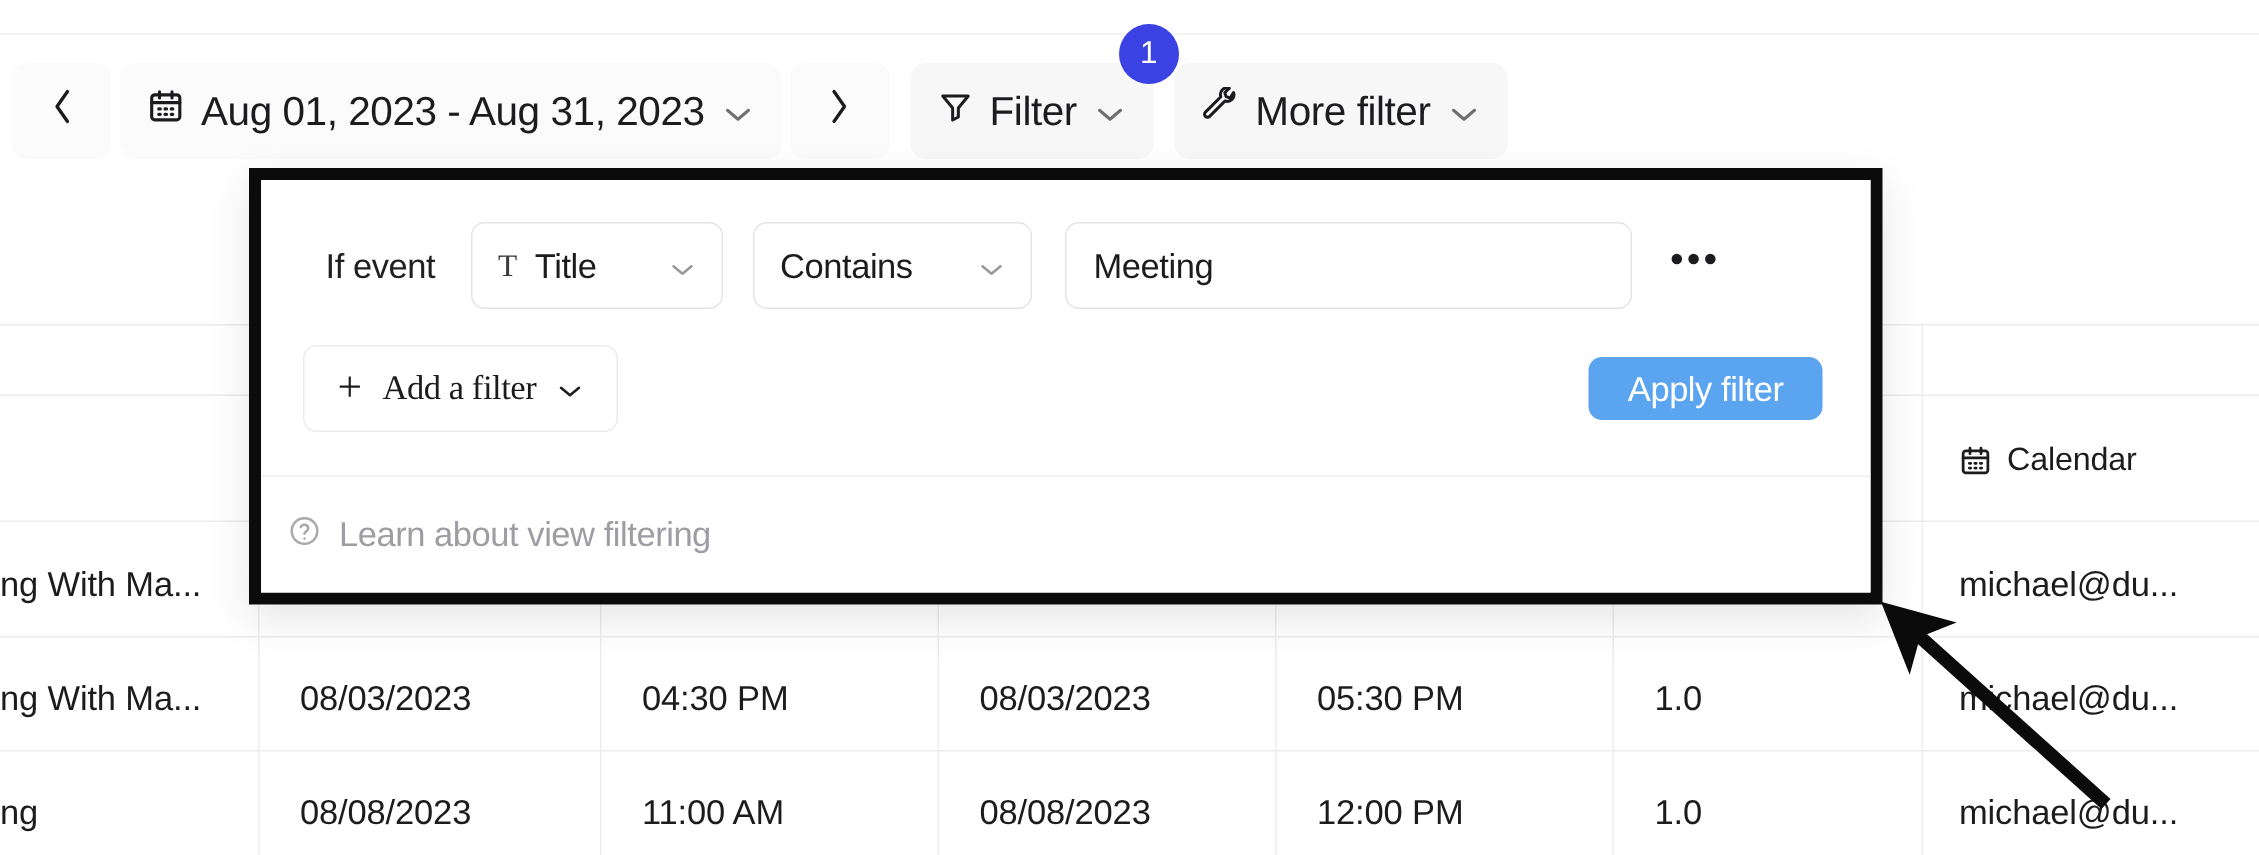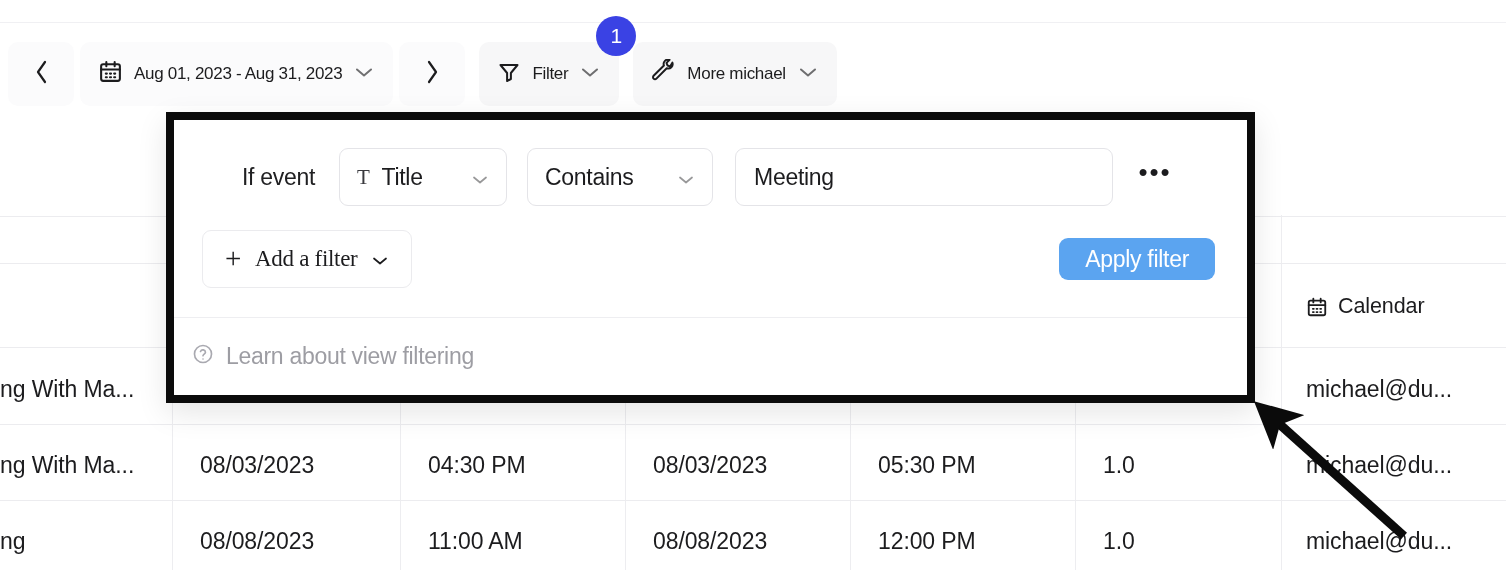--- a/index.html
+++ b/index.html
@@ -78,21 +78,21 @@
   .tb-btn {
     background: #f7f7f8;
     border: none;
     border-radius: 10px;
     display: flex;
     align-items: center;
     justify-content: center;
     gap: 11px;
     padding: 0 18px;
     font-family: "Liberation Sans", sans-serif;
-    font-size: 17px;
+    font-size: 27px;
     color: #1c1c1e;
     letter-spacing: -0.3px;
     cursor: pointer;
     white-space: nowrap;
     height: 64px;
   }
   .tb-btn.flat { background: #fbfbfc; }
   .tb-nav { width: 66px; padding: 0; }
   .tb-gap { width: 6px; }
   .tb-gap-lg { width: 14px; }
@@ -132,21 +132,21 @@
     width: 100%;
     height: 100%;
     background: #ffffff;
   }
   #filter-rows {
     padding: 28px 0 0 0;
   }
   .frow {
     display: flex;
     align-items: center;
-    padding: 0 30px 0 68px;
+    padding: 0 30px 0 43px;
   }
   .if-label {
     font-size: 23px;
     color: #202022;
     letter-spacing: -0.3px;
     margin-right: 24px;
     white-space: nowrap;
   }
   .sel {
     height: 58px;
@@ -400,21 +400,21 @@
     </div>
 
     <div class="tb-gap-lg"></div>
 
     <button class="tb-btn">
       <span>
         <svg width="25" height="25" viewBox="0 0 24 24" fill="none" stroke="#1c1c1e" stroke-width="1.9" stroke-linecap="round" stroke-linejoin="round">
           <path d="M20.5 3.5a4.2 4.2 0 0 1-5.4 5.4L5.2 18.8a1.9 1.9 0 1 1-2.7-2.7L12.4 6.2a4.2 4.2 0 0 1 5.4-5.4l-2.9 2.9.9 2.5 2.5.9z"></path>
         </svg>
       </span>
-      <span>More michael</span>
+      <span>More filter</span>
       <span class="chev-d">
         <svg width="22" height="14" viewBox="0 0 22 14" fill="none" stroke="#1c1c1e" stroke-width="2" stroke-linecap="round" stroke-linejoin="round">
             <path d="M4 4.5 L11 10.5 L18 4.5"></path>
           </svg>
       </span>
     </button>
   </div>
 
   <div id="filter-panel">
     <div id="panel-inner">

